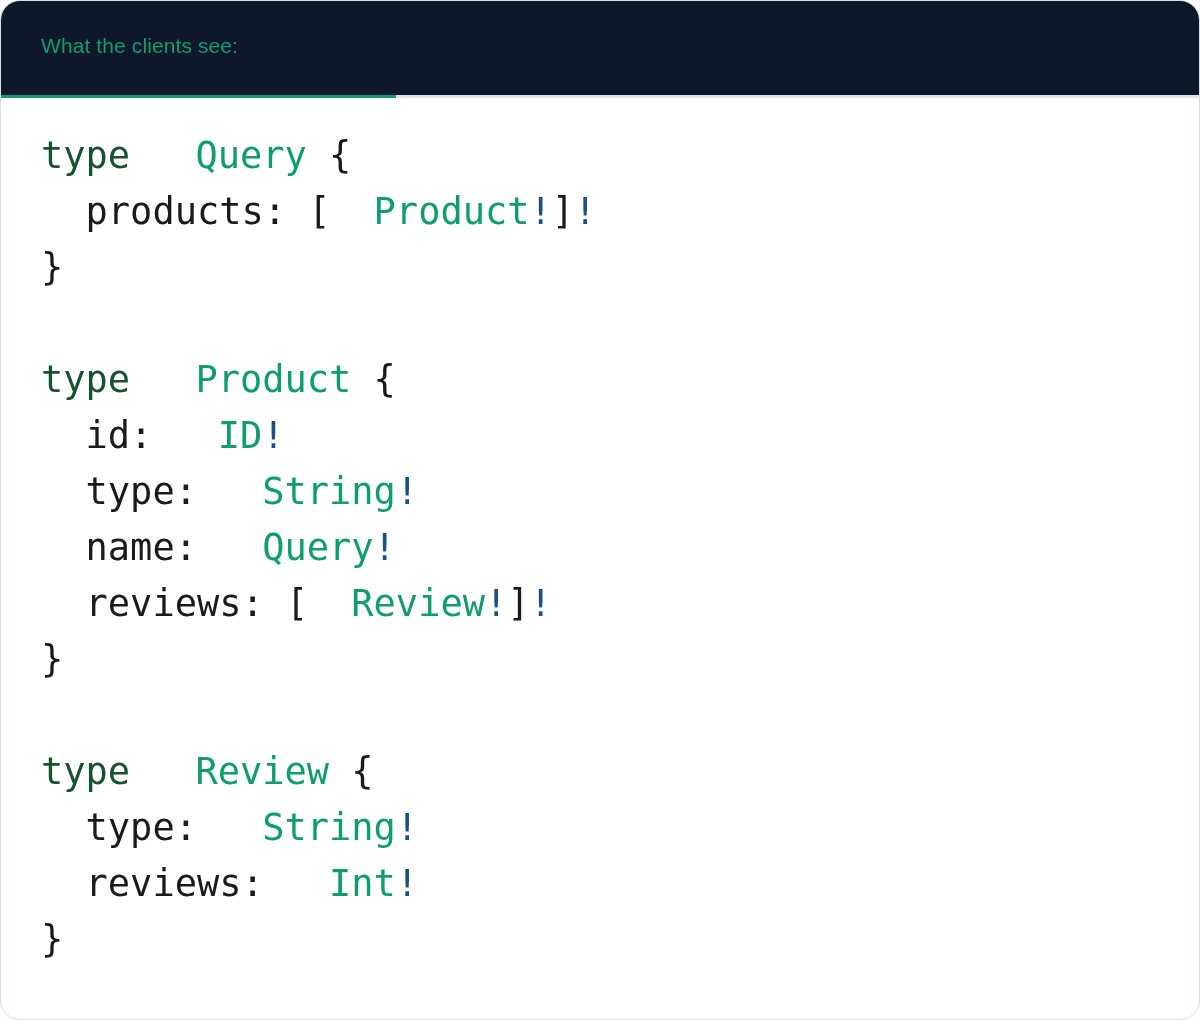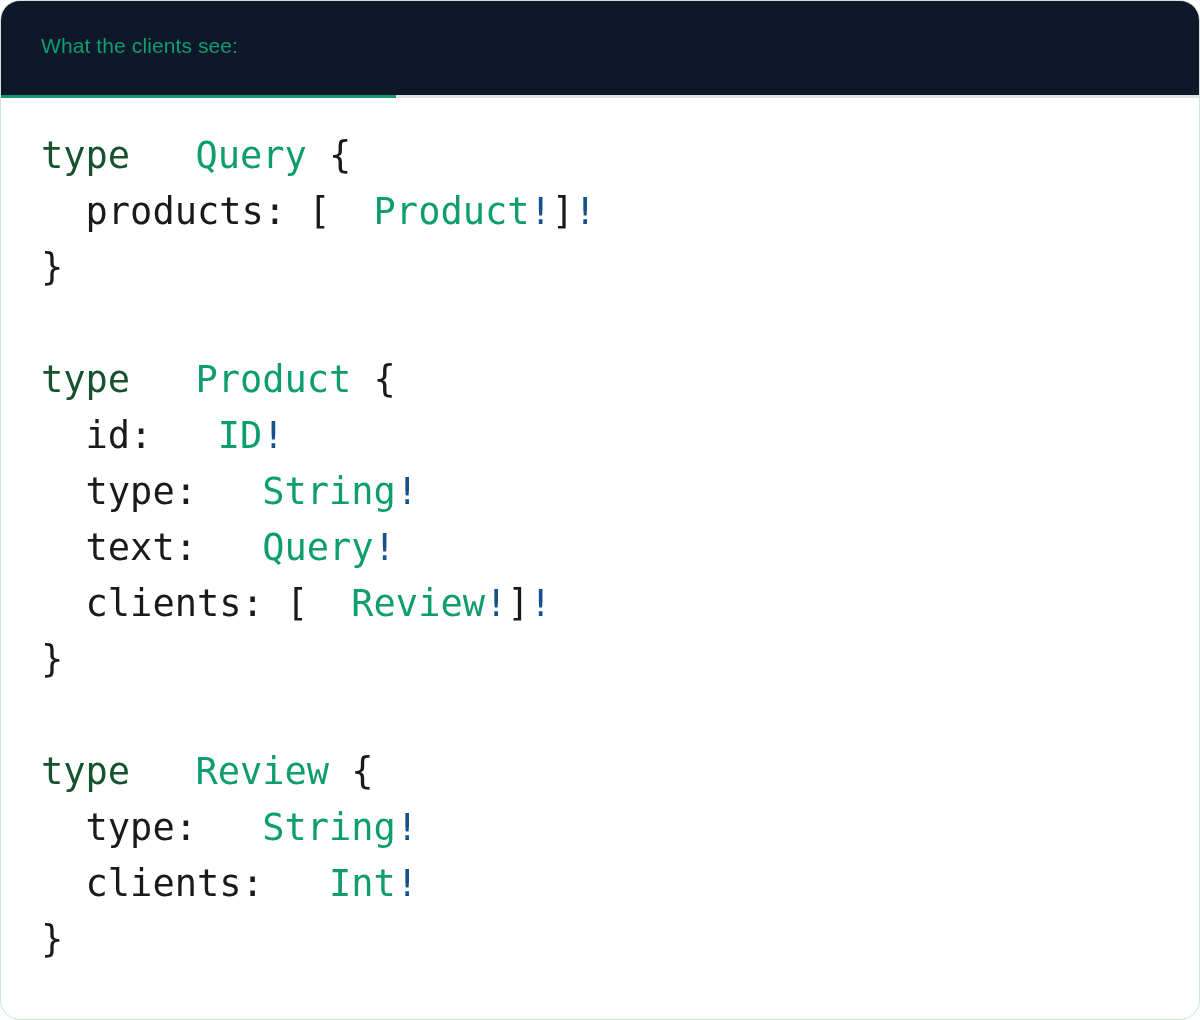--- a/index.html
+++ b/index.html
@@ -99,23 +99,23 @@
   </div>
 
   <div class="code-body">
     <pre class="code" id="code-block"><span><span class="tok-kw">type</span><span class="tok-pun"> </span><span class="tok-type">Query</span><span class="tok-pun"> {</span></span>
 <span><span class="tok-pun">  products: [</span><span class="tok-type">Product</span><span class="tok-bang">!</span><span class="tok-pun">]</span><span class="tok-bang">!</span></span>
 <span><span class="tok-pun">}</span></span>
 <span class="blank-line">
 </span><span><span class="tok-kw">type</span><span class="tok-pun"> </span><span class="tok-type">Product</span><span class="tok-pun"> {</span></span>
 <span><span class="tok-pun">  id: </span><span class="tok-type">ID</span><span class="tok-bang">!</span></span>
 <span><span class="tok-pun">  type: </span><span class="tok-type">String</span><span class="tok-bang">!</span></span>
-<span><span class="tok-pun">  text: </span><span class="tok-type">Query</span><span class="tok-bang">!</span></span>
-<span><span class="tok-pun">  clients: [</span><span class="tok-type">Review</span><span class="tok-bang">!</span><span class="tok-pun">]</span><span class="tok-bang">!</span></span>
+<span><span class="tok-pun">  name: </span><span class="tok-type">Query</span><span class="tok-bang">!</span></span>
+<span><span class="tok-pun">  reviews: [</span><span class="tok-type">Review</span><span class="tok-bang">!</span><span class="tok-pun">]</span><span class="tok-bang">!</span></span>
 <span><span class="tok-pun">}</span></span>
 <span class="blank-line">
 </span><span><span class="tok-kw">type</span><span class="tok-pun"> </span><span class="tok-type">Review</span><span class="tok-pun"> {</span></span>
 <span><span class="tok-pun">  type: </span><span class="tok-type">String</span><span class="tok-bang">!</span></span>
-<span><span class="tok-pun">  clients: </span><span class="tok-type">Int</span><span class="tok-bang">!</span></span>
+<span><span class="tok-pun">  reviews: </span><span class="tok-type">Int</span><span class="tok-bang">!</span></span>
 <span><span class="tok-pun">}</span></span></pre>
   </div>
 
 </div>
 
 </body></html>

